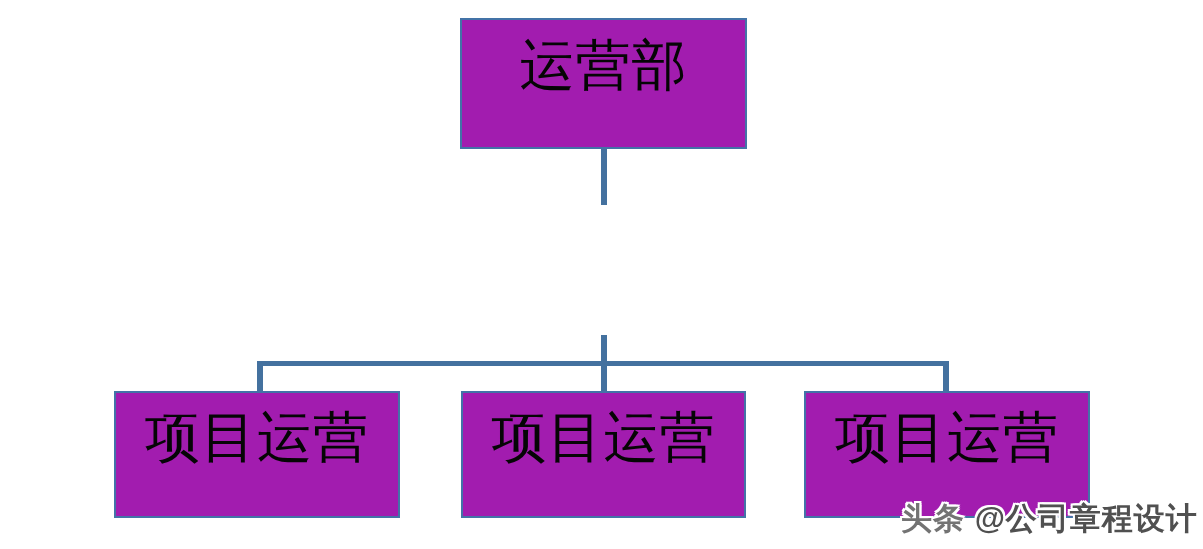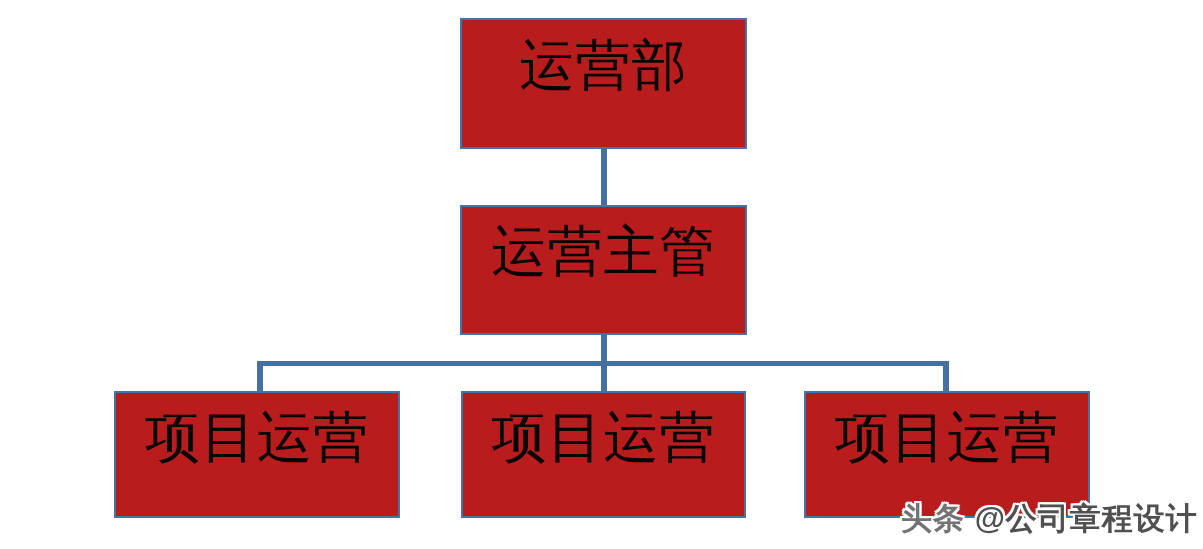--- a/index.html
+++ b/index.html
@@ -6,21 +6,21 @@
   .canvas {
     position: relative;
     width: 1203px;
     height: 549px;
     background: #ffffff;
     overflow: hidden;
     font-family: "Liberation Serif", "DejaVu Serif", serif;
   }
   .node {
     position: absolute;
-    background: #b91c1c;
+    background: #a21caf;
     border: 2px solid #4373a7;
     box-sizing: border-box;
     display: flex;
     align-items: center;
     justify-content: center;
     color: #050505;
     font-size: 55px;
     letter-spacing: 1px;
     white-space: nowrap;
   }
@@ -62,23 +62,20 @@
   <div class="connector conn-root-manager"></div>
   <div class="connector conn-manager-drop"></div>
   <div class="connector conn-horizontal"></div>
   <div class="connector conn-left-stub"></div>
   <div class="connector conn-right-stub"></div>
 
   <div class="node node-root">
     <span>运营部</span>
   </div>
 
-  <div class="node node-manager">
-    <span>运营主管</span>
-  </div>
 
   <div class="node node-child-1">
     <span>项目运营</span>
   </div>
 
   <div class="node node-child-2">
     <span>项目运营</span>
   </div>
 
   <div class="node node-child-3">

